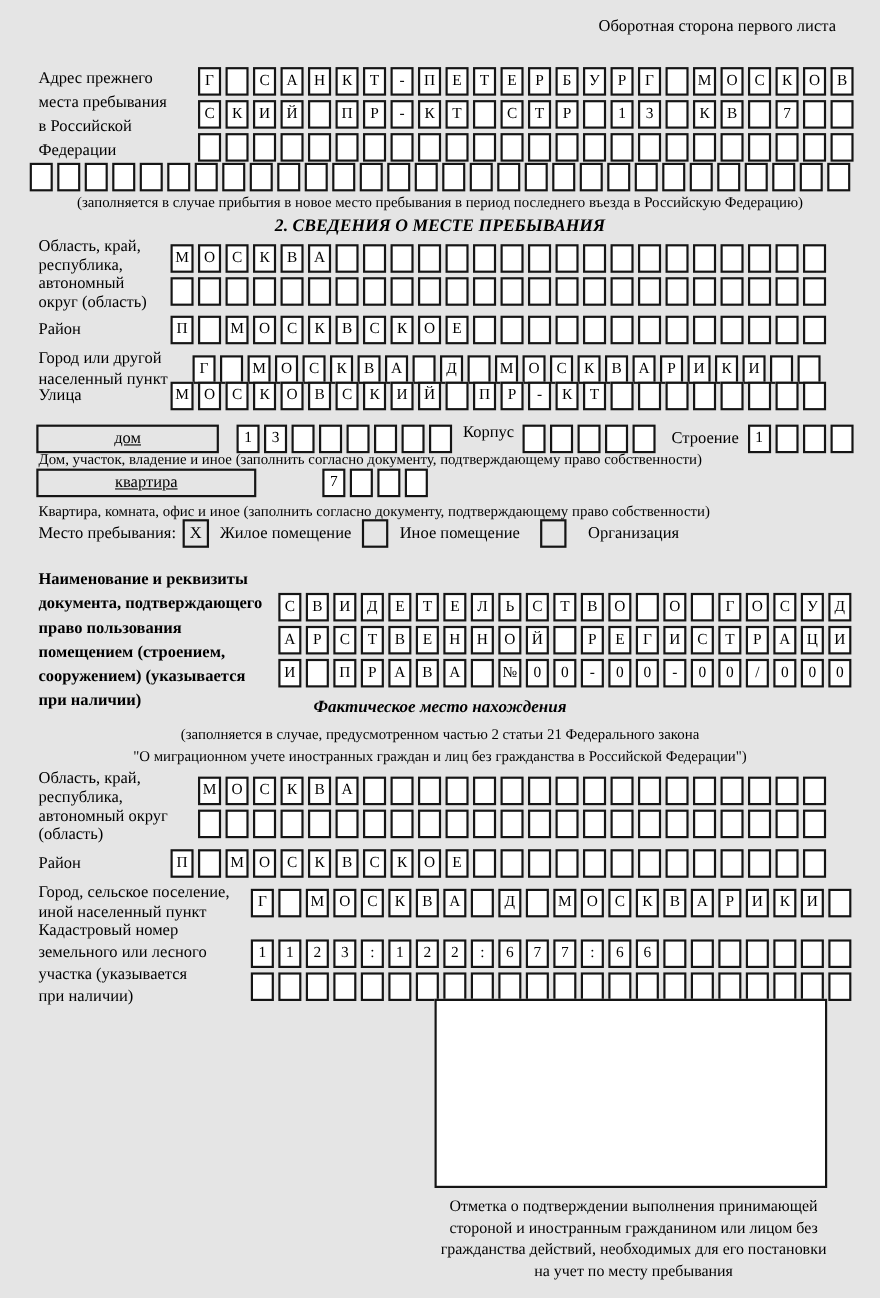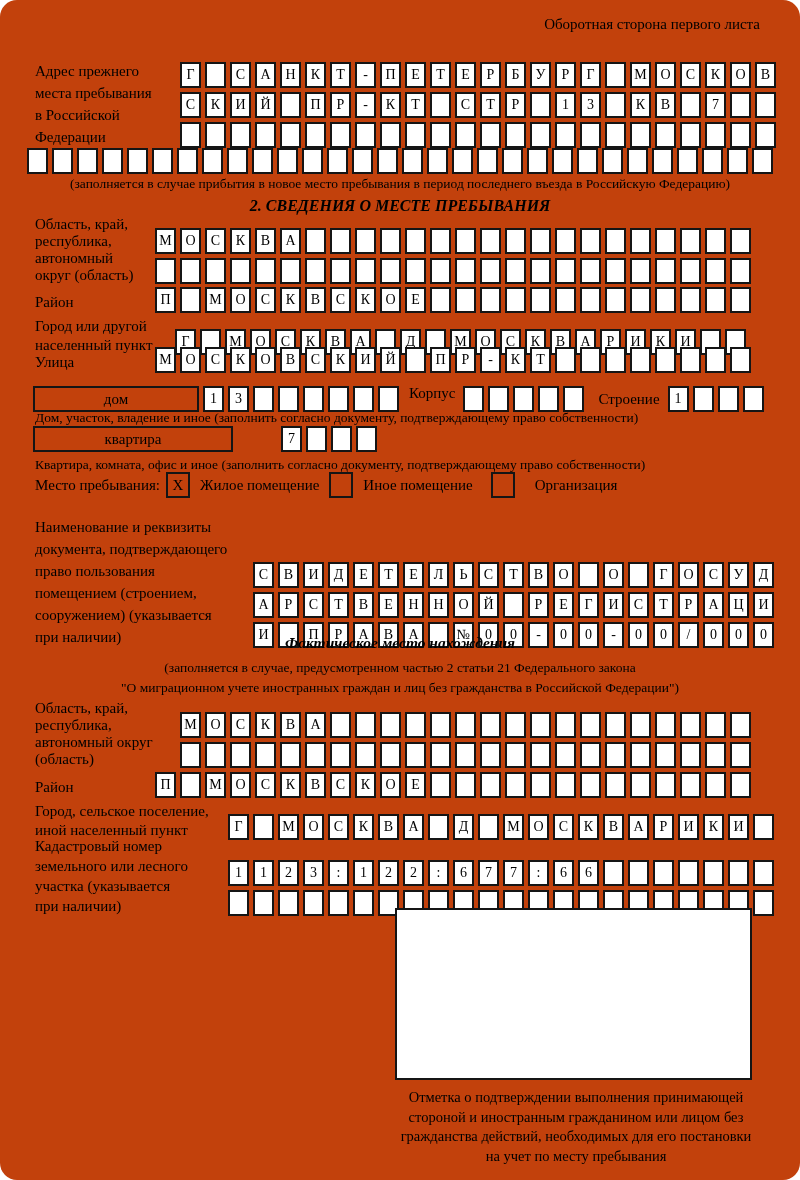--- a/index.html
+++ b/index.html
@@ -1,35 +1,35 @@
 <!DOCTYPE html>
 <html lang="ru"><head>
 <meta charset="utf-8">
 <style>
   html,body{margin:0;padding:0;background:#fff;}
   .page{
-    position:relative;width:800px;height:1180px;background:#c2410c;color:#000;
-    font-family:"Liberation Serif","DejaVu Serif",serif;overflow:hidden;border-radius:17px;
+    position:relative;width:800px;height:1180px;background:#e5e5e5;color:#000;
+    font-family:"Liberation Serif","DejaVu Serif",serif;overflow:hidden;
   }
   .abs{position:absolute;}
   .corner{top:16px;right:40px;font-size:15px;}
   .flabel{font-size:15px;flex-shrink:0;white-space:pre-line;line-height:21px;}
-  .frow{display:flex;align-items:flex-end;}
+  .frow{display:flex;align-items:center;}
   .rows{display:flex;flex-direction:column;row-gap:4px;}
   .boxrow{display:flex;gap:4px;}
   .cell{
     width:17px;height:22px;border:2px solid #151515;background:#fff;
     display:inline-flex;align-items:center;justify-content:center;
     font-size:14px;line-height:1;flex-shrink:0;
   }
   .note{font-size:13.5px;}
   .center{text-align:center;}
   .title{font-weight:bold;font-size:16px;text-align:center;width:800px;font-style:italic;}
   .widebox{border:2px solid #151515;box-sizing:border-box;height:26px;
-    display:flex;align-items:center;justify-content:center;font-size:15px;margin-right:4px;flex-shrink:0;}
+    display:flex;align-items:center;justify-content:center;font-size:15px;margin-right:16px;flex-shrink:0;text-decoration:underline;}
   .cb{width:24px;height:26px;border:2px solid #151515;box-sizing:border-box;
     display:flex;align-items:center;justify-content:center;font-size:15px;flex-shrink:0;}
   .inline-lbl{font-size:15px;line-height:26px;white-space:nowrap;}
   .stamp{border:2px solid #151515;box-sizing:border-box;background:#fff;}
   .tight{line-height:17px;}
   .mid{line-height:19px;}
   .wide-lh{line-height:22px;}
 </style>
 </head>
 <body>
@@ -356,21 +356,21 @@
     <div class="inline-lbl" style="margin-right:6px;">Место пребывания:</div>
     <div class="cb">X</div>
     <div class="inline-lbl" style="margin:0 10px;">Жилое помещение</div>
     <div class="cb"></div>
     <div class="inline-lbl" style="margin:0 18px 0 10px;">Иное помещение</div>
     <div class="cb"></div>
     <div class="inline-lbl" style="margin-left:20px;">Организация</div>
   </div>
 
   <div class="abs frow" style="top:516px;left:35px;">
-    <div class="flabel wide-lh" style="width:218px;">Наименование и реквизиты
+    <div class="flabel wide-lh" style="width:218px;font-weight:bold;">Наименование и реквизиты
 документа, подтверждающего
 право пользования
 помещением (строением,
 сооружением) (указывается
 при наличии)</div>
     <div class="rows">
       <div class="boxrow">
           <span class="cell">С</span>
           <span class="cell">В</span>
           <span class="cell">И</span>

